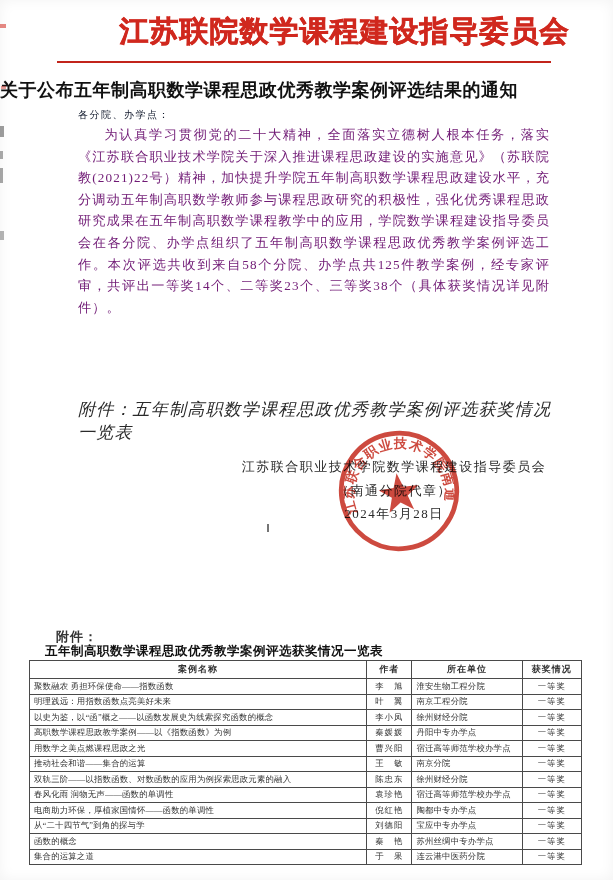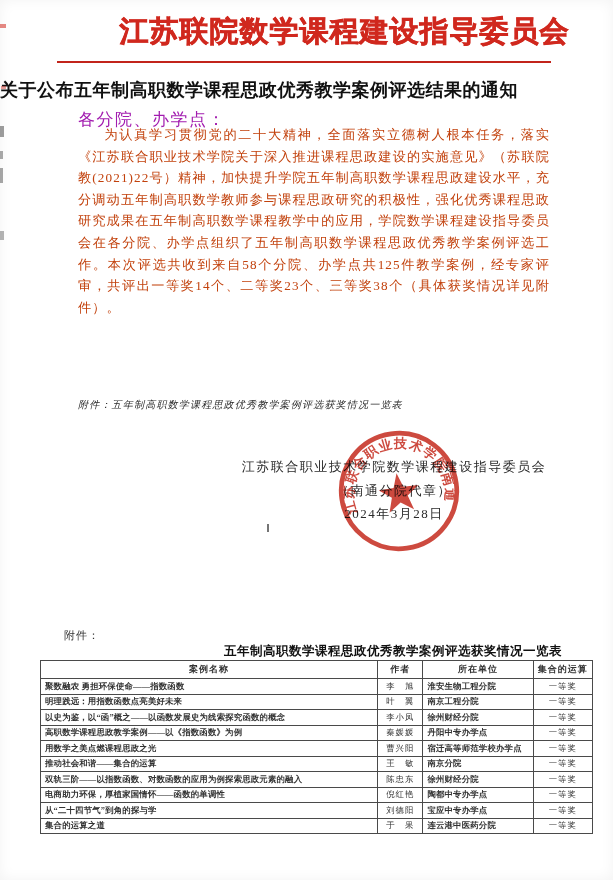--- a/index.html
+++ b/index.html
@@ -17,67 +17,67 @@
     font-family:"Liberation Sans","DejaVu Sans",sans-serif;
     font-weight:900;font-size:29px;letter-spacing:1px;color:#d0281e;margin-left:38px;
     -webkit-text-stroke:0.6px #d0281e;
   }
   .red-rule{position:absolute;top:61px;left:57px;width:494px;height:2.4px;background:#c2241b;}
 
   .notice-title{
     position:absolute;top:78px;left:0;width:613px;text-align:left;
     font-weight:bold;font-size:18px;color:#111;letter-spacing:0.5px;
   }
-  .salutation{position:absolute;top:108px;left:78px;font-size:17px;letter-spacing:1.5px;color:#a21caf;}
+  .salutation{position:absolute;top:108px;left:78px;font-size:10px;letter-spacing:1.5px;color:#0f172a;}
 
   .body-text{
     position:absolute;top:124px;left:78px;width:472px;
     font-size:13.2px;line-height:21.6px;letter-spacing:1.1px;
-    text-align:justify;color:#c2410c;
+    text-align:justify;color:#701a75;
   }
   .body-text p{margin:0;text-indent:2em;}
 
   .attachment-note{
     position:absolute;top:398px;left:78px;width:480px;
-    font-size:10px;letter-spacing:1.2px;color:#2a2a2a;font-style:italic;
+    font-size:17px;letter-spacing:1.2px;color:#2a2a2a;font-style:italic;
   }
 
   
   .signature-block{position:absolute;top:455px;left:238px;width:312px;text-align:center;color:#2a2a2a;}
   .signature-block .sig-line{font-size:13px;letter-spacing:1.5px;line-height:23.5px;}
 
   .seal{
     position:absolute;left:336px;top:428px;width:126px;height:126px;
     transform:rotate(-8deg);opacity:0.9;mix-blend-mode:multiply;pointer-events:none;
   }
 
   
-  .appendix-label{position:absolute;top:628px;left:64px;font-size:11px;letter-spacing:1px;color:#333;}
+  .appendix-label{position:absolute;top:628px;left:56px;font-size:13px;letter-spacing:1px;color:#333;font-weight:bold;}
   .table-title{
-    position:absolute;top:643px;left:45px;width:517px;text-align:right;
+    position:absolute;top:643px;left:45px;width:517px;text-align:left;
     font-weight:bold;font-size:12.5px;letter-spacing:0.5px;color:#111;
     font-family:"Liberation Sans","DejaVu Sans",sans-serif;
   }
   table.awards{
-    position:absolute;top:660px;left:40px;width:553px;
+    position:absolute;top:660px;left:29px;width:553px;
     border-collapse:collapse;table-layout:fixed;
     font-size:8.4px;color:#333;
   }
   table.awards th,table.awards td{
     border:1px solid #4a4a4a;padding:1px 4px;line-height:11px;
     white-space:nowrap;overflow:hidden;
   }
   table.awards th{height:15px;font-size:9px;letter-spacing:1px;text-align:center;font-weight:bold;}
   table.awards td{height:12.5px;}
   .col-name{width:312px;}
   .col-author{width:42px;}
   .col-unit{width:102px;}
   .col-award{width:55px;}
   td.cell-author,td.cell-award{text-align:center;letter-spacing:1px;}
-  td.cell-name,td.cell-unit{text-align:left;letter-spacing:0.2px;font-weight:bold;}
+  td.cell-name,td.cell-unit{text-align:left;letter-spacing:0.2px;}
 
   
   .artifact{position:absolute;pointer-events:none;}
   .a1{left:0;top:126px;width:4px;height:11px;background:#4c4c4c;opacity:.55;}
   .a2{left:0;top:151px;width:3px;height:8px;background:#555;opacity:.5;}
   .a3{left:0;top:168px;width:3px;height:15px;background:#505050;opacity:.5;}
   .a4{left:0;top:231px;width:4px;height:9px;background:#585858;opacity:.45;}
   .a5{left:0;top:24px;width:6px;height:4px;background:#d0281e;opacity:.55;}
   .a6{left:1px;top:86px;width:5px;height:3px;background:#d0281e;opacity:.45;}
   .a7{left:267px;top:524px;width:2px;height:8px;background:#3a3a3a;opacity:.7;}
@@ -122,21 +122,21 @@
       <col class="col-name">
         <col class="col-author">
         <col class="col-unit">
         <col class="col-award">
     </colgroup>
     <thead>
       <tr>
         <th>案例名称</th>
         <th>作者</th>
         <th>所在单位</th>
-        <th>集合的运算</th>
+        <th>获奖情况</th>
       </tr>
     </thead>
     <tbody>
     <tr>
       <td class="cell-name">聚数融农 勇担环保使命——指数函数</td>
       <td class="cell-author">李　旭</td>
       <td class="cell-unit">淮安生物工程分院</td>
       <td class="cell-award">一等奖</td>
     </tr>
 
@@ -176,35 +176,47 @@
     </tr>
 
 
     <tr>
       <td class="cell-name">双轨三阶——以指数函数、对数函数的应用为例探索思政元素的融入</td>
       <td class="cell-author">陈忠东</td>
       <td class="cell-unit">徐州财经分院</td>
       <td class="cell-award">一等奖</td>
     </tr>
 
+    <tr>
+      <td class="cell-name">春风化雨 润物无声——函数的单调性</td>
+      <td class="cell-author">袁珍艳</td>
+      <td class="cell-unit">宿迁高等师范学校办学点</td>
+      <td class="cell-award">一等奖</td>
+    </tr>
 
     <tr>
       <td class="cell-name">电商助力环保，厚植家国情怀——函数的单调性</td>
       <td class="cell-author">倪红艳</td>
       <td class="cell-unit">陶都中专办学点</td>
       <td class="cell-award">一等奖</td>
     </tr>
 
     <tr>
       <td class="cell-name">从“二十四节气”到角的探与学</td>
       <td class="cell-author">刘德阳</td>
       <td class="cell-unit">宝应中专办学点</td>
       <td class="cell-award">一等奖</td>
     </tr>
 
+    <tr>
+      <td class="cell-name">函数的概念</td>
+      <td class="cell-author">秦　艳</td>
+      <td class="cell-unit">苏州丝绸中专办学点</td>
+      <td class="cell-award">一等奖</td>
+    </tr>
 
     <tr>
       <td class="cell-name">集合的运算之道</td>
       <td class="cell-author">于　果</td>
       <td class="cell-unit">连云港中医药分院</td>
       <td class="cell-award">一等奖</td>
     </tr>
 
   </tbody>
   </table>

